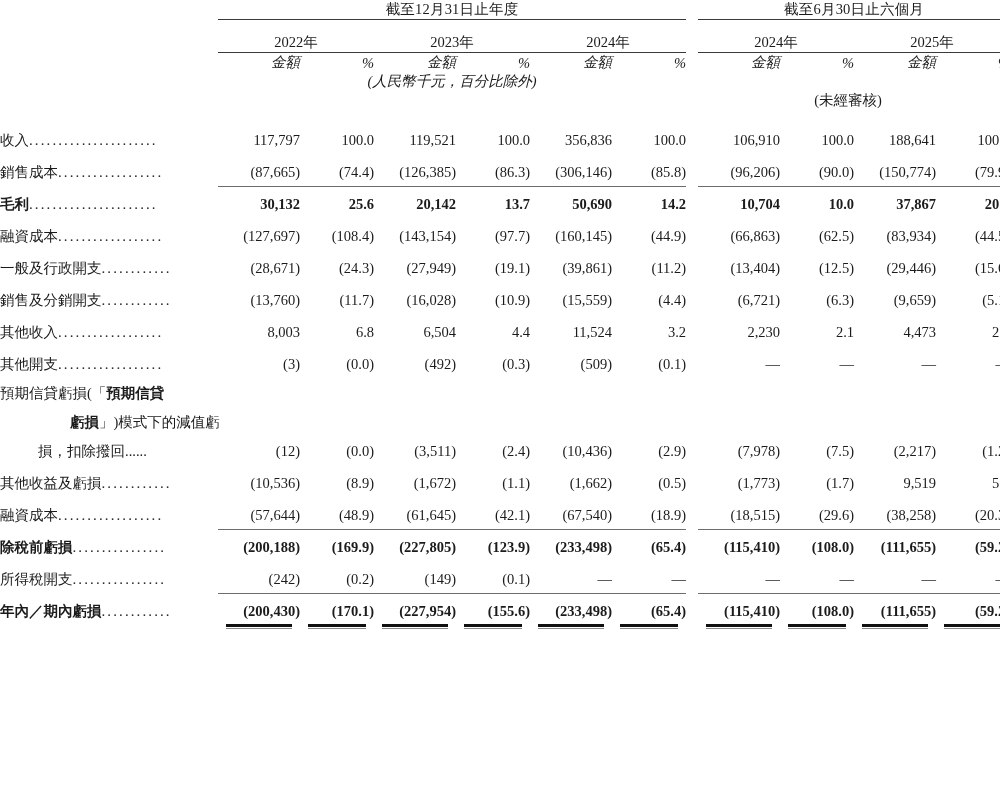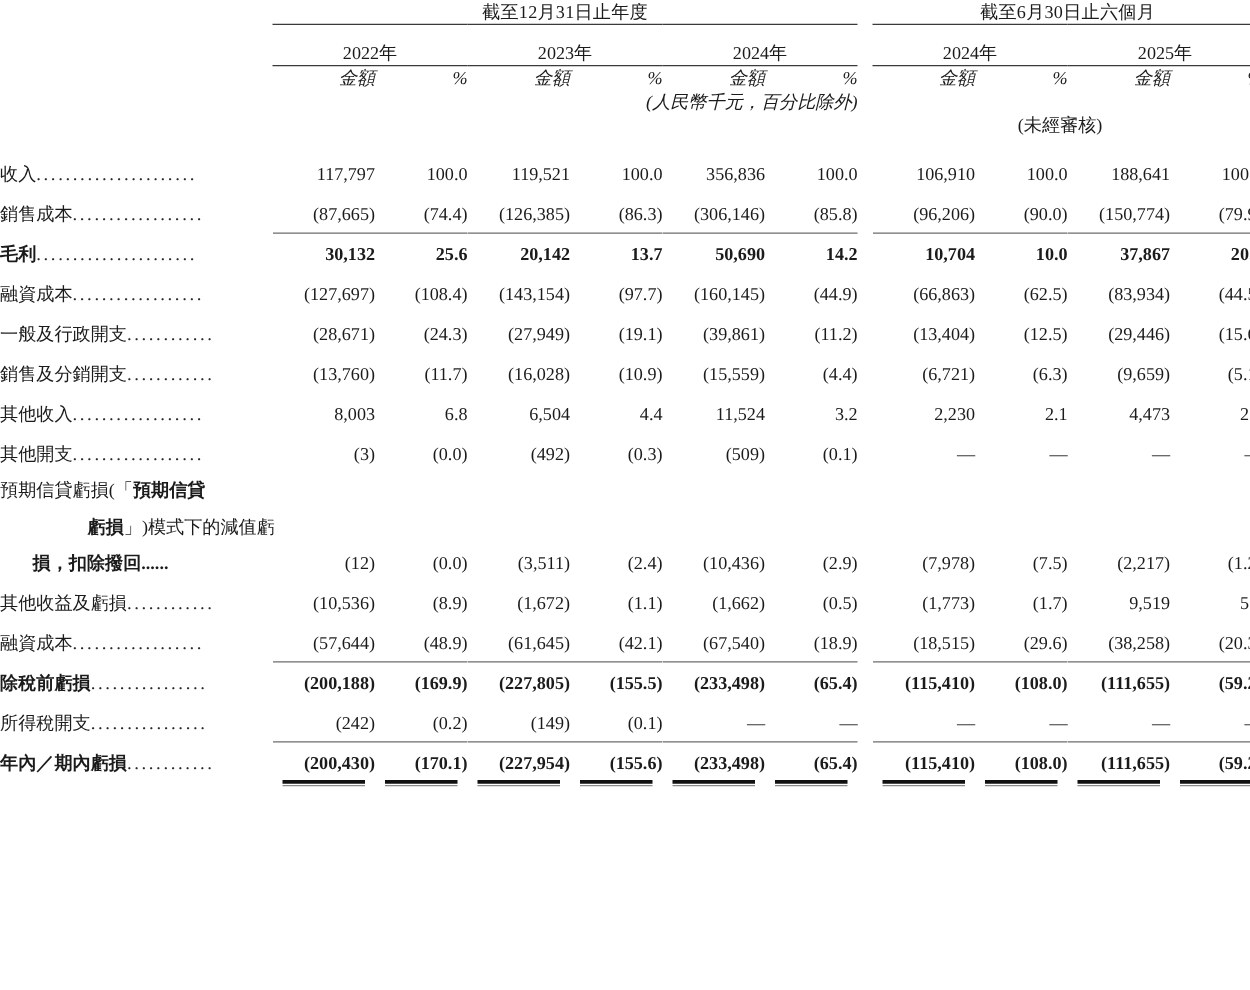--- a/index.html
+++ b/index.html
@@ -65,21 +65,21 @@
   .subhd{
     text-align:right;
     font-style:italic;
     font-size:13.5px;
     padding-top:11px;
     padding-bottom:2px;
     white-space:nowrap;
   }
 
   .unit-note{
-    text-align:right;
+    text-align:center;
     font-style:italic;
     font-size:13.5px;
     padding-top:9px;
     white-space:nowrap;
   }
   .unaudited-note{
     text-align:center;
     font-size:13.5px;
     padding-top:12px;
     white-space:nowrap;
@@ -143,21 +143,21 @@
   
   .ecl{
     font-size:15px;
     line-height:29px;
     padding-left:30px;
     padding-right:14px;
     white-space:nowrap;
   }
   .ecl .l1{display:block;}
   .ecl .l2{display:block;padding-left:26px;margin-left:44px;}
-  .ecl .l3{display:block;padding-left:26px;font-weight:bold;}
+  .ecl .l3{display:block;padding-left:38px;}
   .ecl b{font-weight:bold;}
 
   .eclrow td{height:32px;}
 </style>
 </head>
 <body>
 
 <div class="sheet">
 
   <table class="fin">
@@ -402,21 +402,21 @@
           <td class="num ul-single">(18,515)</td>
           <td class="num ul-single">(29.6)</td>
           <td class="num ul-single">(38,258)</td>
           <td class="num ul-single">(20.3)</td>
         </tr>
         <tr class="datarow">
           <td class="lbl bold"><span class="txt">除稅前虧損</span><span class="dots">................</span></td>
           <td class="num bold">(200,188)</td>
           <td class="num bold">(169.9)</td>
           <td class="num bold">(227,805)</td>
-          <td class="num bold">(155.5)</td>
+          <td class="num bold">(123.9)</td>
           <td class="num bold">(233,498)</td>
           <td class="num bold">(65.4)</td>
           <td></td>
           <td class="num bold">(115,410)</td>
           <td class="num bold">(108.0)</td>
           <td class="num bold">(111,655)</td>
           <td class="num bold">(59.2)</td>
         </tr>
         <tr class="datarow">
           <td class="lbl"><span class="txt">所得稅開支</span><span class="dots">................</span></td>

